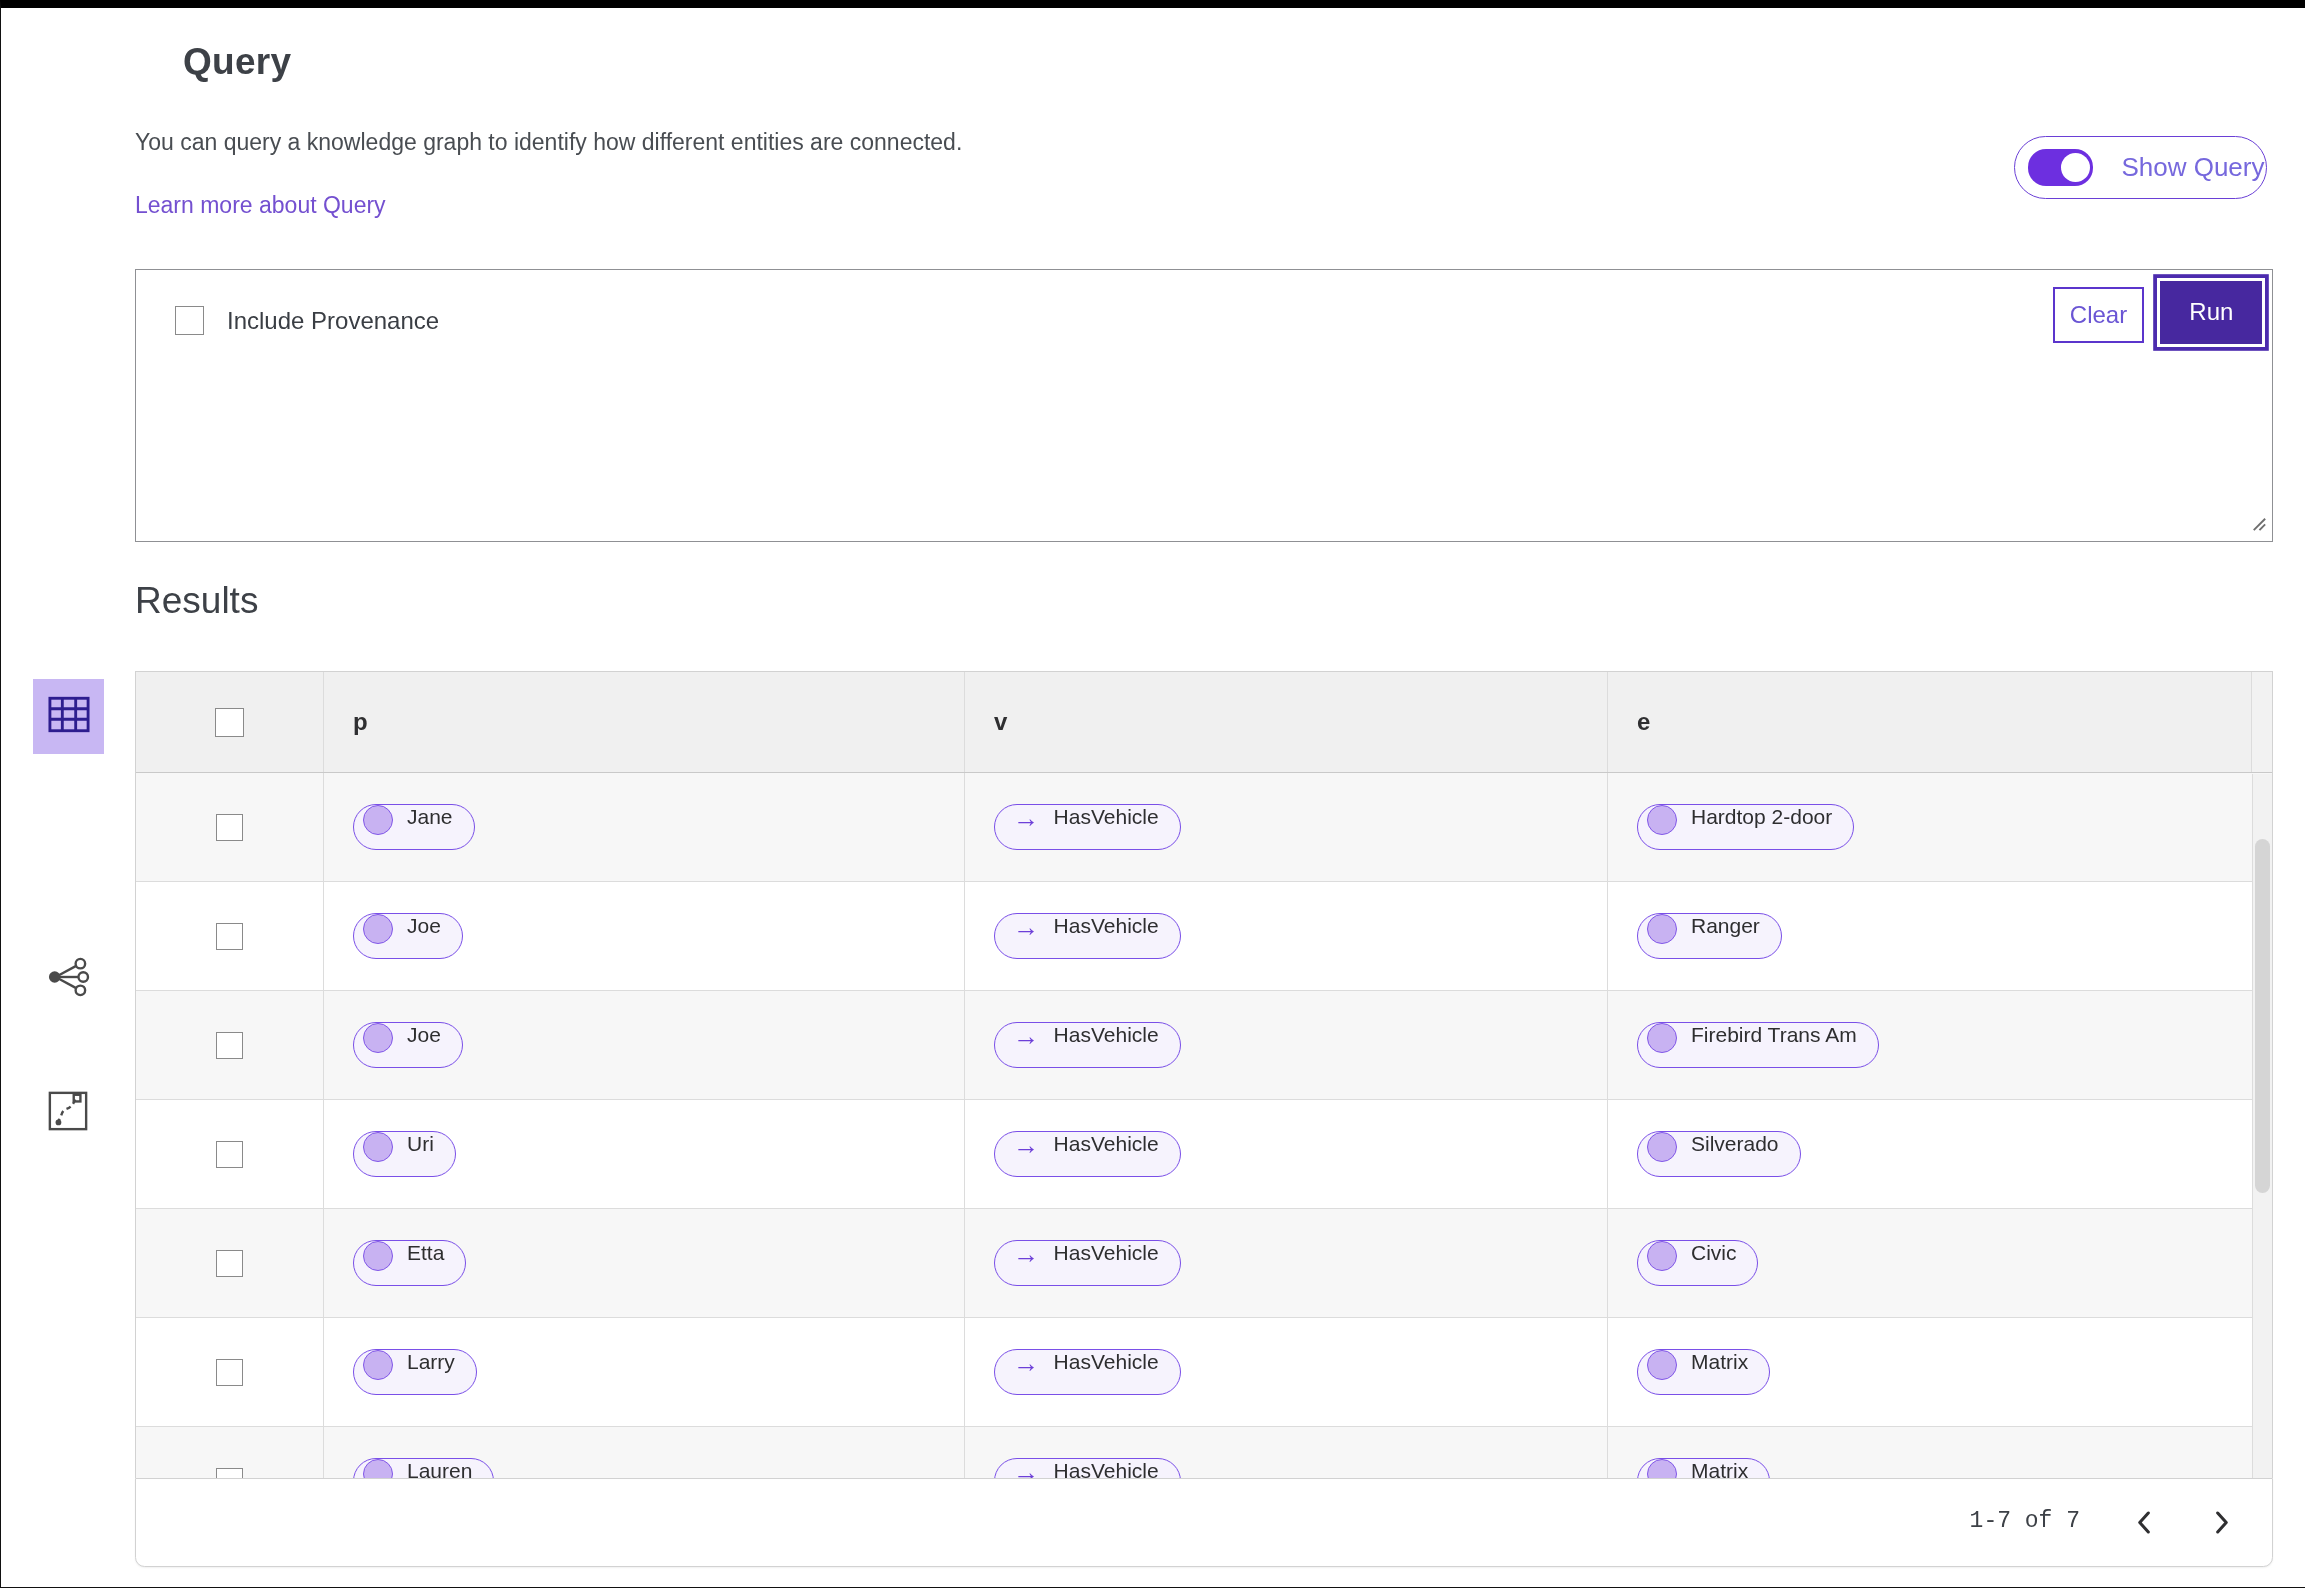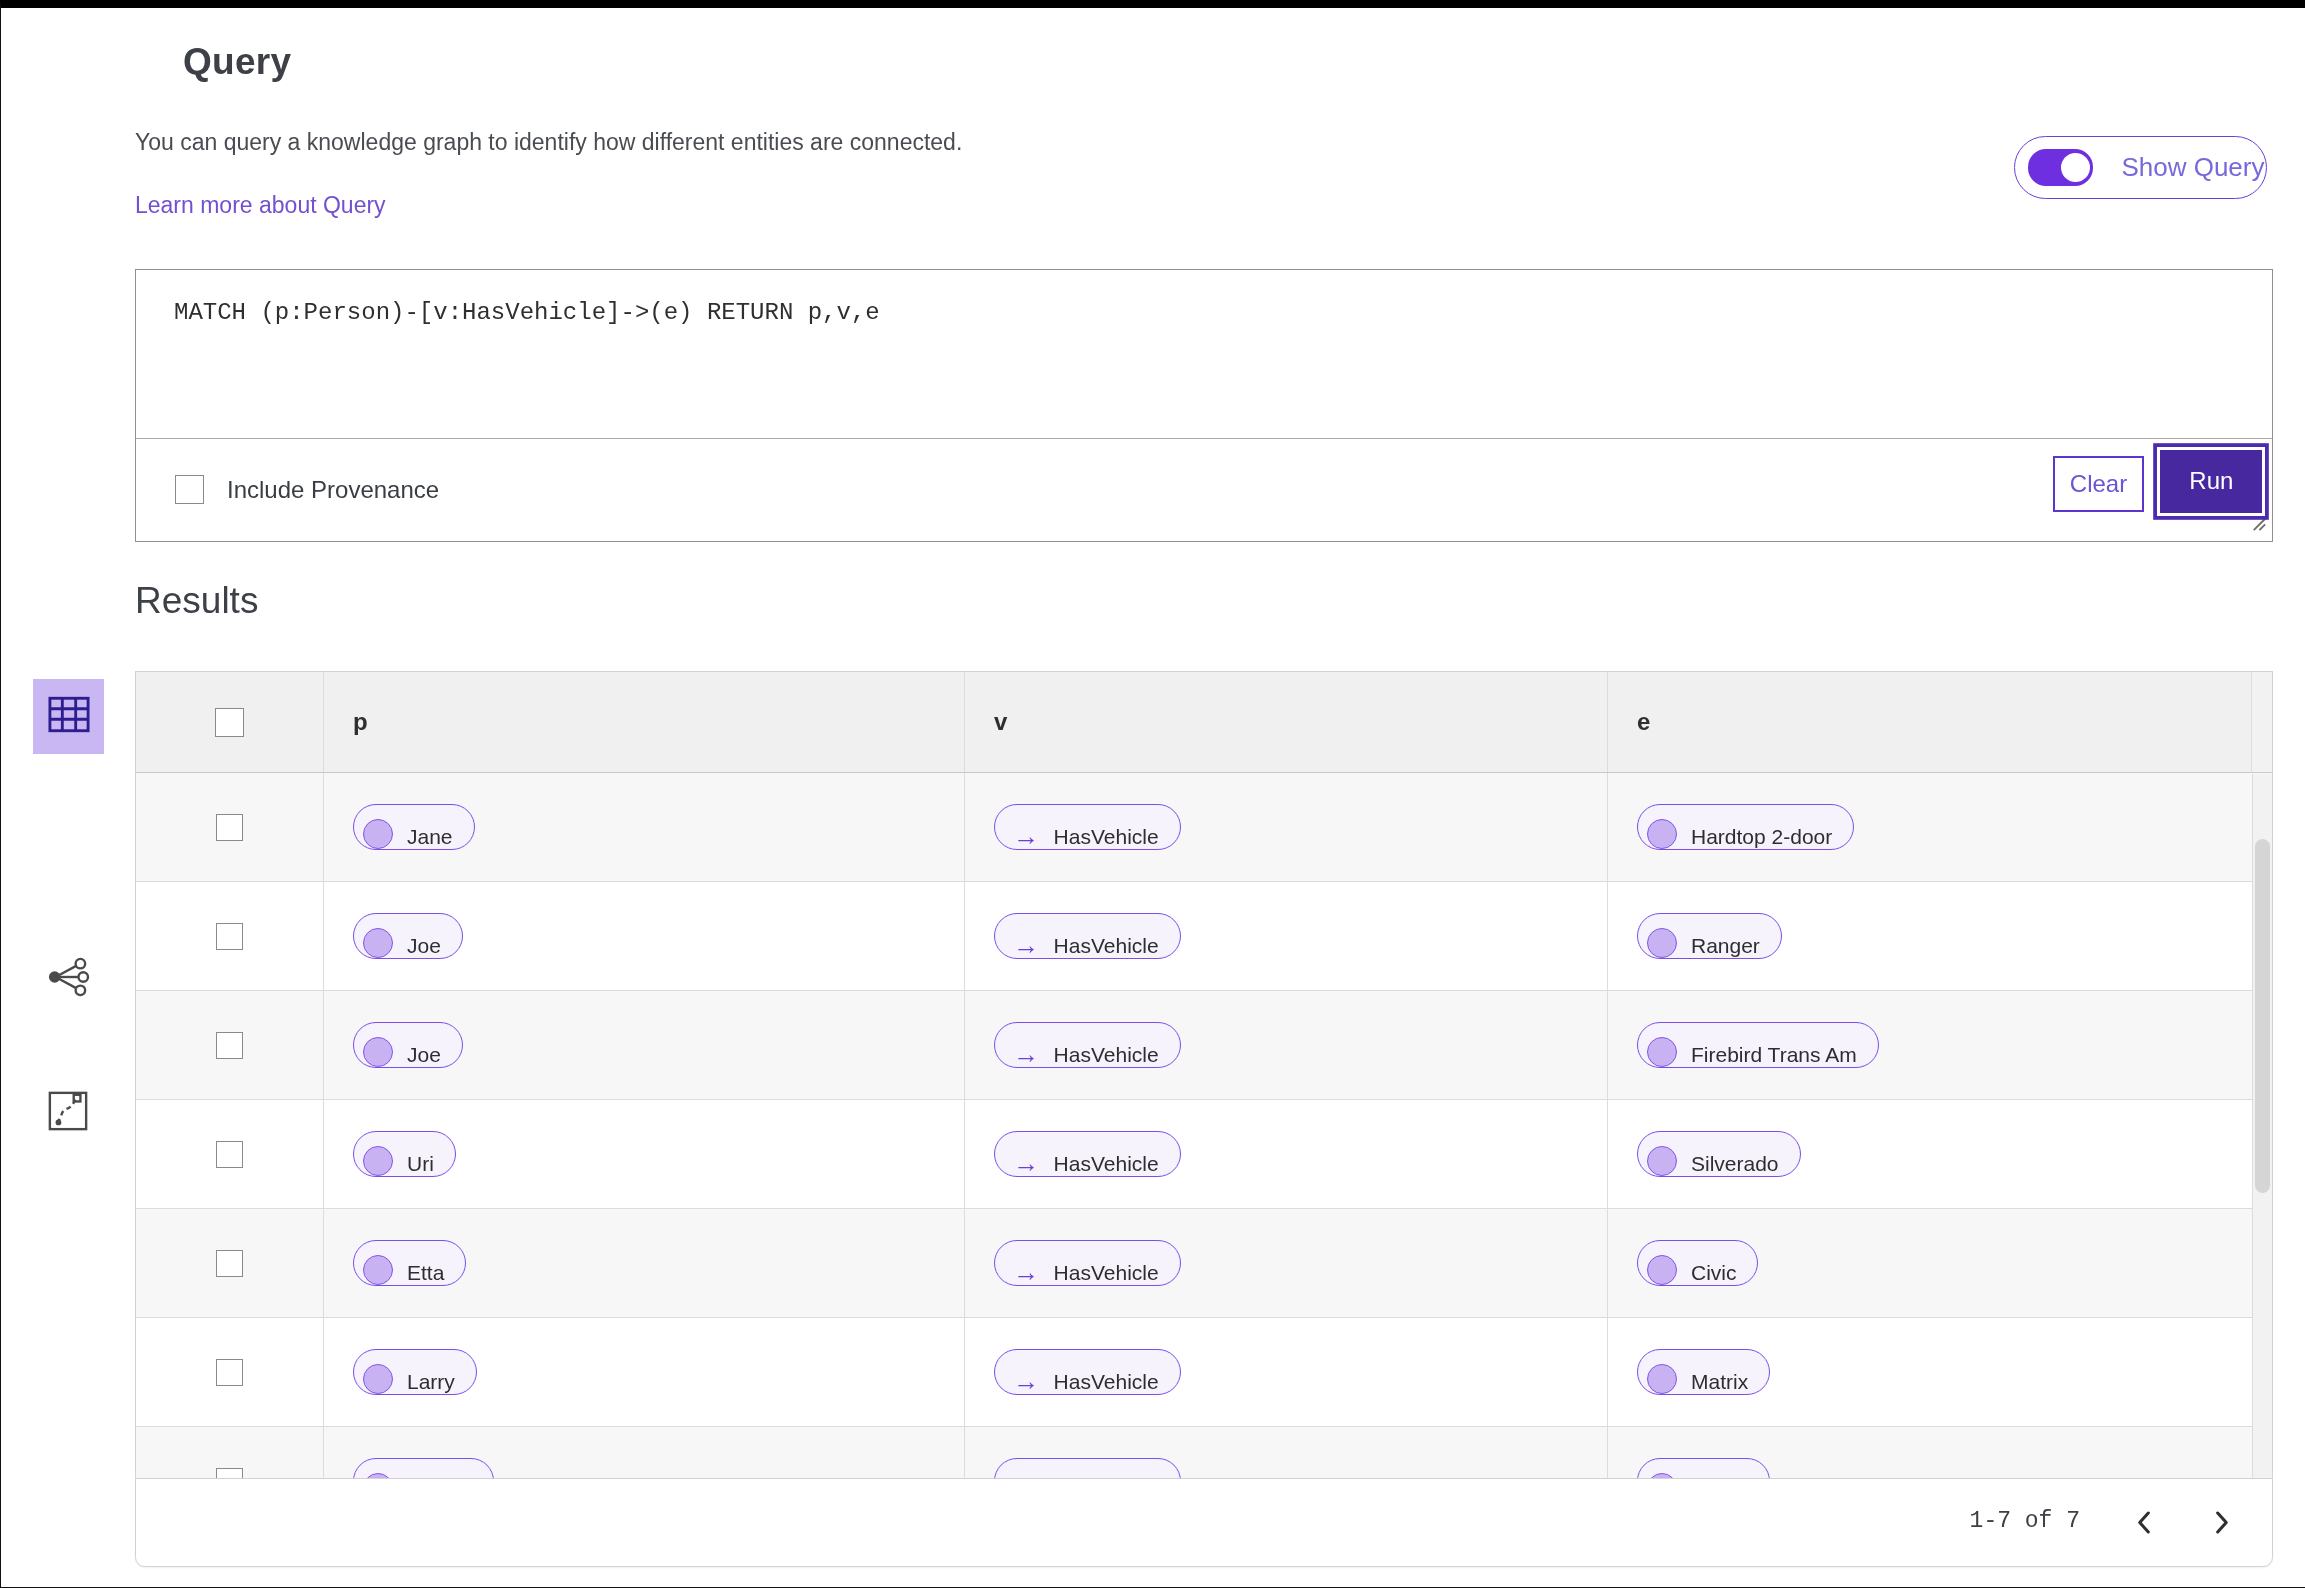--- a/index.html
+++ b/index.html
@@ -74,21 +74,21 @@
   .col-e { flex:1;      border-left:1px solid #dcdcdc; align-self:stretch; display:flex; align-items:center; padding-left:29px; }
   .col-scroll { width:21px; align-self:stretch; background:#f2f2f2; border-left:1px solid #dcdcdc; }
   .thead .col-head { font-size:24px; font-weight:700; color:#2f2f31; }
   .thead .col-check .checkbox { width:29px; height:29px; cursor:pointer; }
   .trow  .checkbox { width:27px; height:27px; cursor:pointer; }
 
   .scroll-track { position:absolute; right:0; top:102px; width:20px; bottom:0; background:#f2f2f2; border-left:1px solid #dcdcdc; }
   .scroll-thumb { position:absolute; left:1.9px; width:15.4px; top:65px; height:354px; background:#d5d5d5; border-radius:8.6px; }
 
   .pill {
-    display:inline-flex; align-items:flex-end; height:46px;
+    display:inline-flex; align-items:flex-start; height:46px;
     border:1.9px solid #7a4fe8; border-radius:25px; background:#f6f3fd;
     padding:0 21px 0 8.6px; cursor:pointer;
   }
   .pill .dot { width:30px; height:30px; border-radius:50%; background:#c8b2f2; border:1.9px solid #8157e8; flex:0 0 auto; }
   .pill .arrow { color:#6d3fd8; font-size:26px; margin-left:9.6px; line-height:1; }
   .pill .pill-label { margin-left:14.4px; font-size:21px; color:#2e2e30; white-space:nowrap; }
 
   .pagination {
     position:absolute; left:134px; top:1470px; width:2138px; height:89px;
     background:#fff; border:1px solid #d2d2d2; border-radius:0 0 9.6px 9.6px;
@@ -110,21 +110,20 @@
   <a class="learn-link">Learn more about Query</a>
 
   <div class="show-query-toggle">
     <span class="switch">
         <span class="knob"></span>
       </span>
     <span class="show-query-label">Show Query</span>
   </div>
 
   <div class="query-panel">
-    <div class="query-textarea">MATCH (p:Person)-[v:HasVehicle]-&gt;(e) RETURN p,v,e</div>
     <span class="resize-handle">
       <svg width="19" height="19" viewBox="0 0 20 20">
           <line x1="5" y1="17" x2="17" y2="5" stroke="#6e6e6e" stroke-width="2"></line>
           <line x1="11" y1="17" x2="17" y2="11" stroke="#6e6e6e" stroke-width="2"></line>
         </svg>
     </span>
     <div class="query-actions">
       <div class="checkbox cb-include"></div>
       <span class="include-label">Include Provenance</span>
       <button class="clear-btn">Clear</button>

